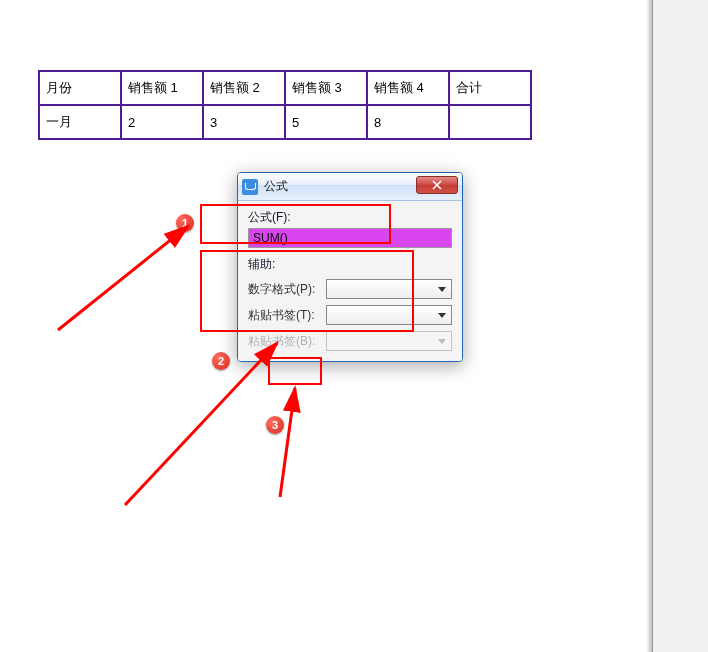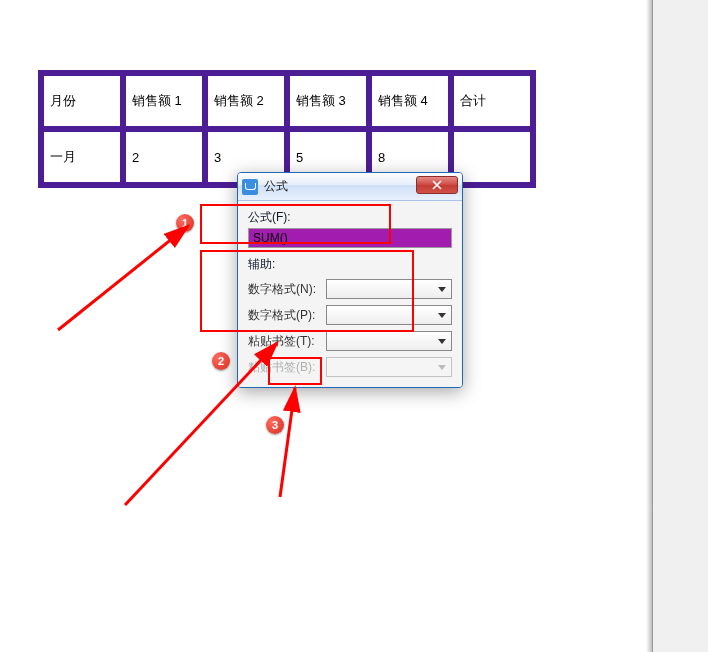--- a/index.html
+++ b/index.html
@@ -34,22 +34,22 @@
 
   
   .tbl {
     position: absolute;
     left: 38px;
     top: 70px;
     border-collapse: collapse;
     font-size: 13px;
   }
   .tbl td {
-    border: 6px solid #4c1d95;
-    padding: 16px 6px;
+    border: 2px solid #4c1d95;
+    padding: 7px 6px;
     height: 18px;
   }
   .col-a { width: 82px; }
   .col-b { width: 82px; }
 
   
   .dlg {
     position: absolute;
     left: 193px;
     top: 172px;
@@ -111,21 +111,21 @@
   }
   .group-label {
     font-size: 12px;
     color: #0f172a;
     margin-top: 2px;
   }
   .field-input {
     width: 100%;
     height: 20px;
     border: 1px solid #9a9a9a;
-    background: #a21caf;
+    background: #d946ef;
     font-size: 12px;
     padding: 0 4px;
     margin-top: 2px;
   }
   .group2 { margin-top: 8px; }
   .row {
     display: flex;
     align-items: center;
     margin-top: 6px;
   }
@@ -242,24 +242,20 @@
         <path d="M1 1 L9 9 M9 1 L1 9" stroke="#fff" stroke-width="1.6" fill="none"></path>
       </svg>
     </div>
   </div>
   <div class="dlg-body">
     <div class="group-label">公式(F):</div>
     <input class="field-input" value="SUM()" style="">
     <div class="group2">
       <div class="group-label">辅助:</div>
       <div class="row">
-        <div class="row-label">数字格式(N):</div>
-        <div class="combo"></div>
-      </div>
-      <div class="row">
         <div class="row-label">数字格式(P):</div>
         <div class="combo"></div>
       </div>
       <div class="row">
         <div class="row-label">粘贴书签(T):</div>
         <div class="combo"></div>
       </div>
       <div class="row">
         <div class="row-label disabled">粘贴书签(B):</div>
         <div class="combo disabled"></div>

